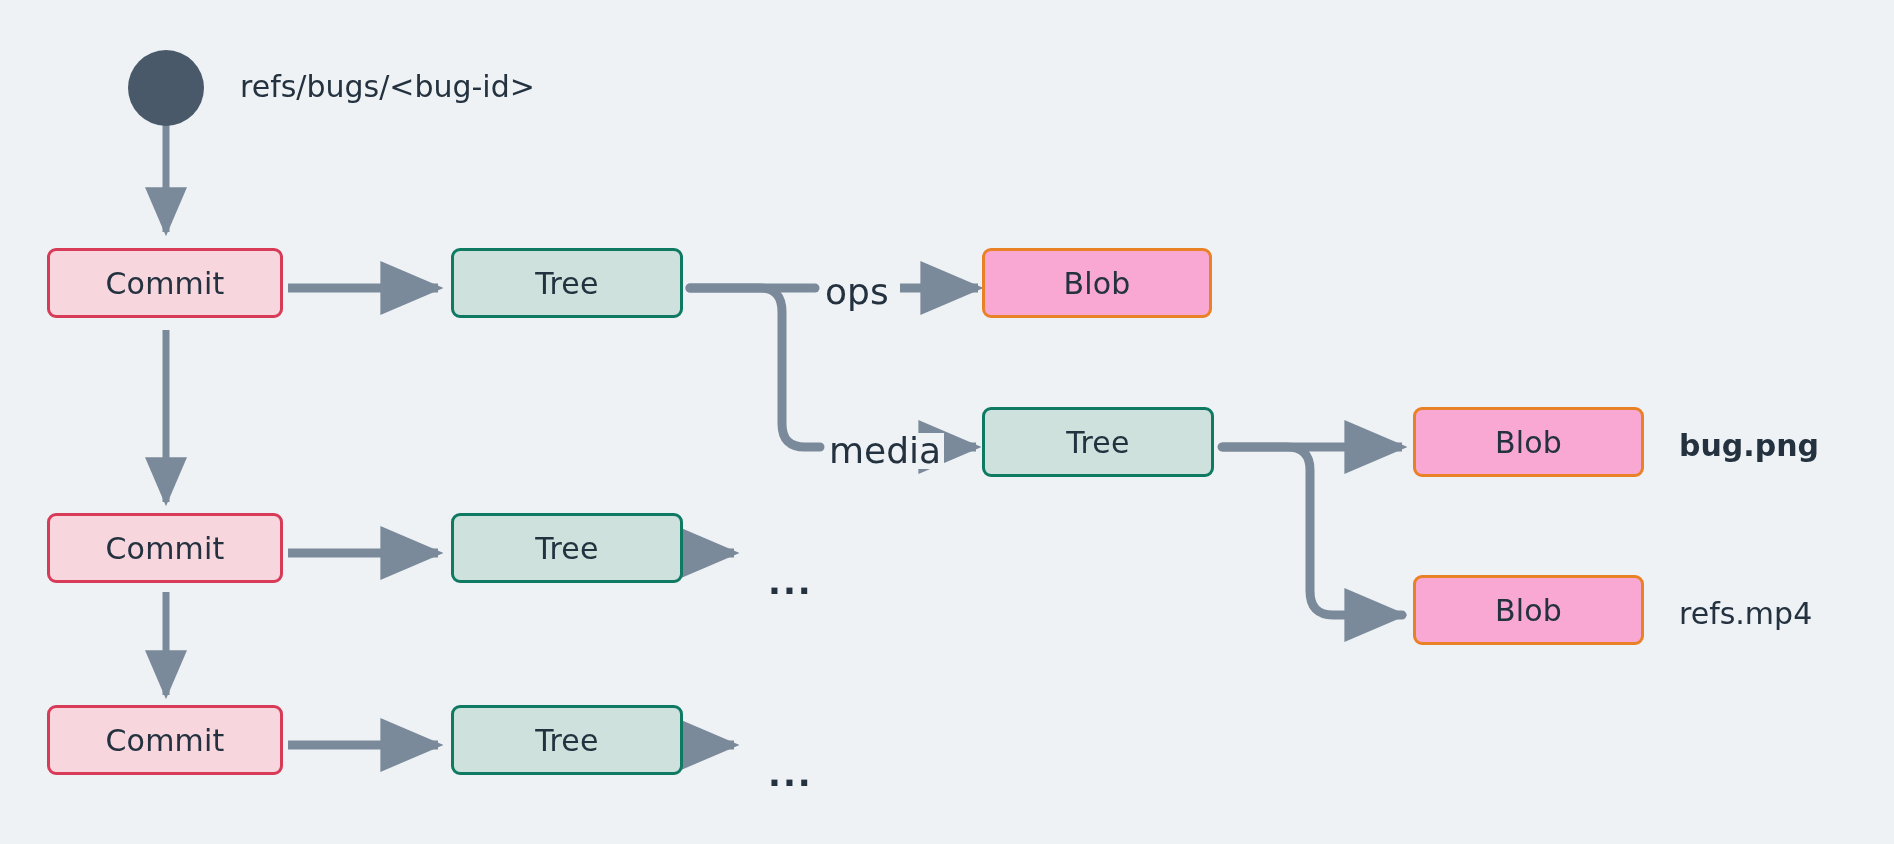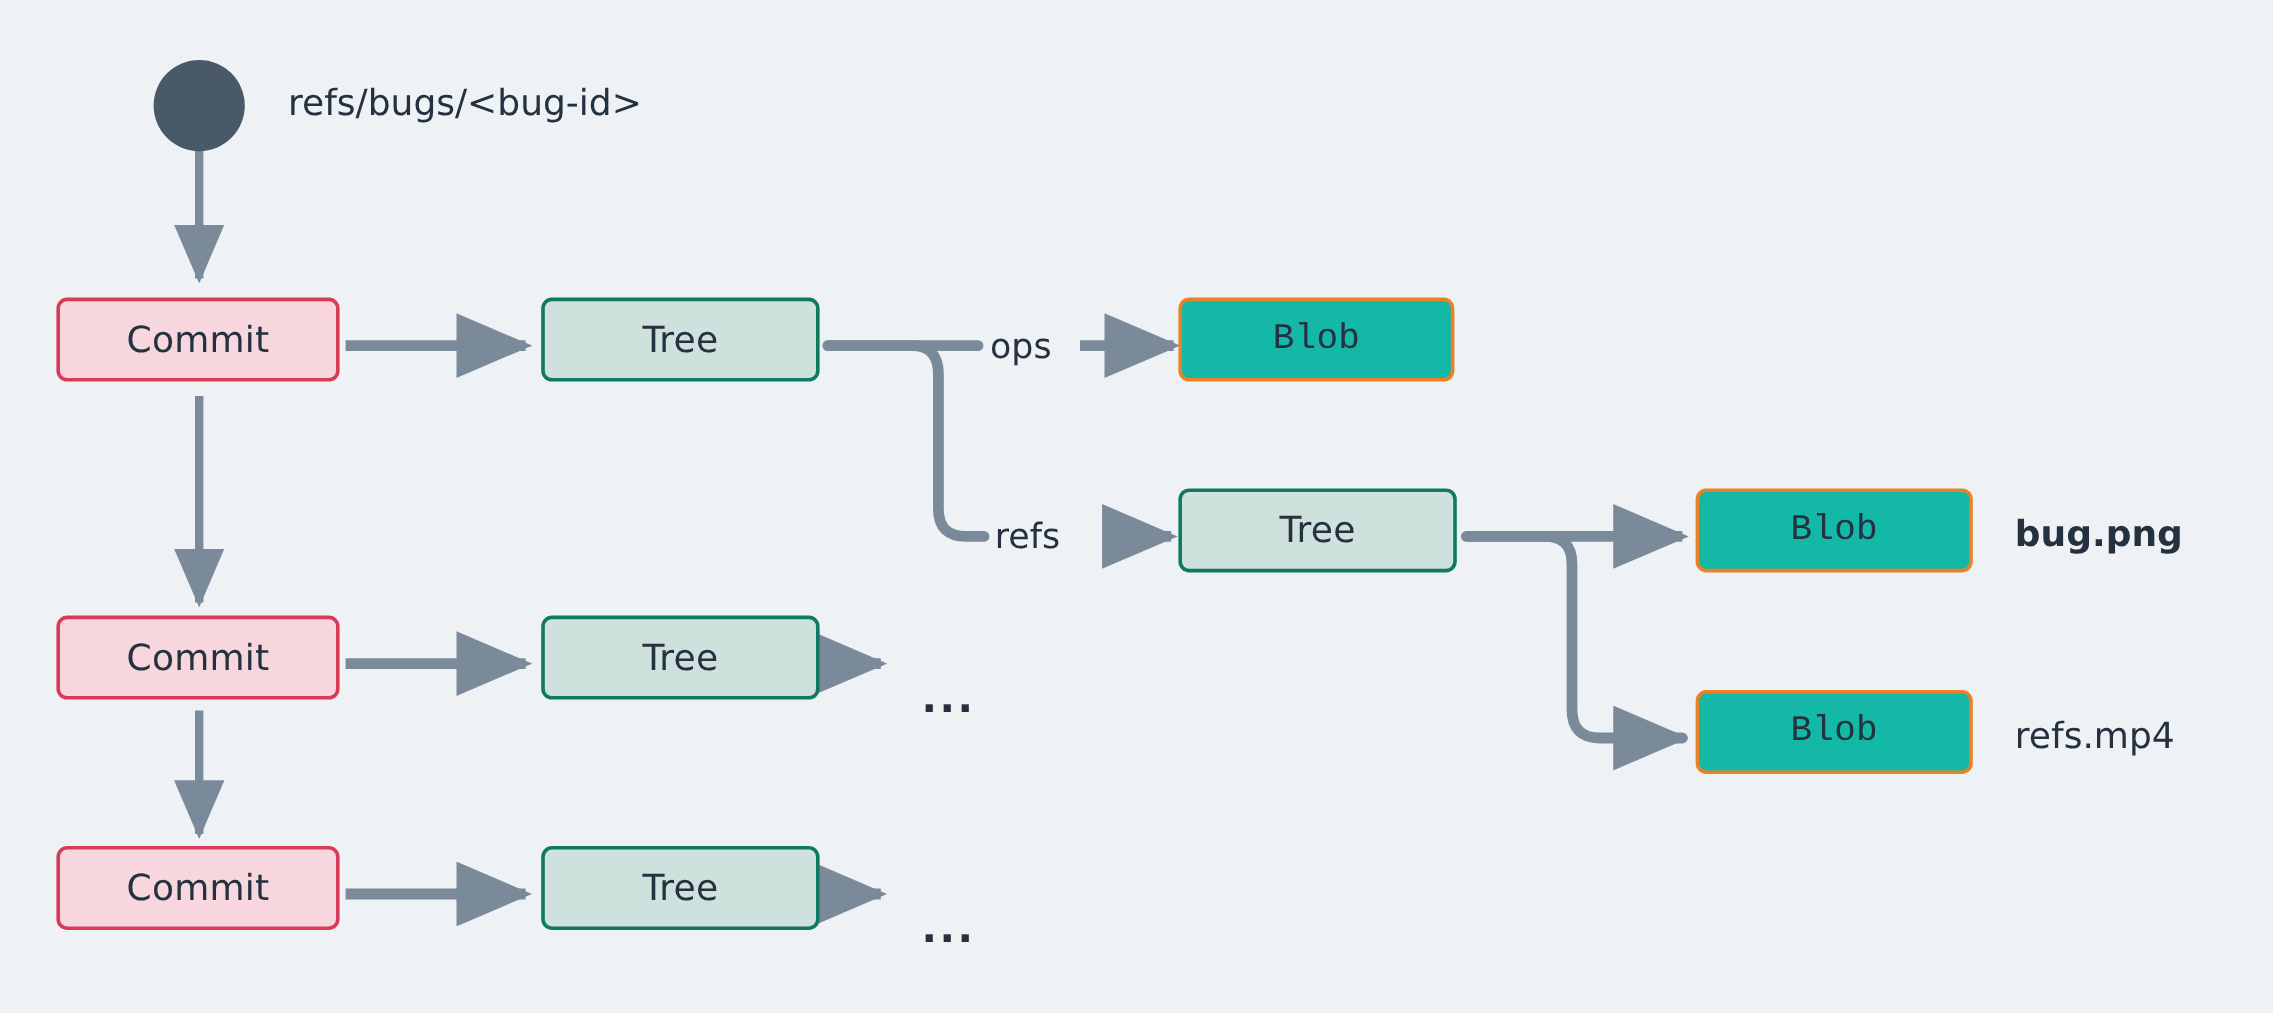--- a/index.html
+++ b/index.html
@@ -43,39 +43,38 @@
   .node-commit {
     background: #f7d6dd;
     border-color: #d83b58;
   }
   .node-tree {
     background: #cfe1dc;
     border-color: #0f7a62;
     text-align: center;
   }
   .node-blob {
-    background: #14b8a6;
+    background: #f9a8d4;
     border-color: #e98127;
-    font-family: Liberation Mono, monospace;
   }
   .ref-dot {
     position: absolute;
     border-radius: 50%;
     background: #49596a;
   }
   .plain-label {
     position: absolute;
     font-size: 30px;
     color: #243240;
     white-space: nowrap;
     line-height: 1;
   }
   .edge-label {
     position: absolute;
-    font-size: 29px;
+    font-size: 36px;
     color: #243240;
     white-space: nowrap;
     line-height: 1;
     background: #eef2f5;
     padding: 0 3px;
   }
   .ellipsis {
     position: absolute;
     font-size: 34px;
     font-weight: 700;
@@ -126,21 +125,21 @@
 
   <div class="node node-commit" style="left:47px; top:248px; width:236px; height:70px;">Commit</div>
   <div class="node node-commit" style="left:47px; top:513px; width:236px; height:70px;">Commit</div>
   <div class="node node-commit" style="left:47px; top:705px; width:236px; height:70px;">Commit</div>
 
   <div class="node node-tree" style="left:451px; top:248px; width:232px; height:70px;">Tree</div>
   <div class="node node-tree" style="left:451px; top:513px; width:232px; height:70px;">Tree</div>
   <div class="node node-tree" style="left:451px; top:705px; width:232px; height:70px;">Tree</div>
 
   <div class="edge-label" style="left:822px; top:274px;">ops</div>
-  <div class="edge-label" style="left:826px; top:433px;">refs</div>
+  <div class="edge-label" style="left:826px; top:433px;">media</div>
 
   <div class="node node-blob" style="left:982px; top:248px; width:230px; height:70px;">Blob</div>
 
   <div class="node node-tree" style="left:982px; top:407px; width:232px; height:70px;">Tree</div>
 
   <div class="node node-blob" style="left:1413px; top:407px; width:231px; height:70px;">Blob</div>
   <div class="node node-blob" style="left:1413px; top:575px; width:231px; height:70px;">Blob</div>
 
   <div class="plain-label" style="left:1679px; top:431px;font-weight:bold;">bug.png</div>
   <div class="plain-label" style="left:1679px; top:599px;">refs.mp4</div>

